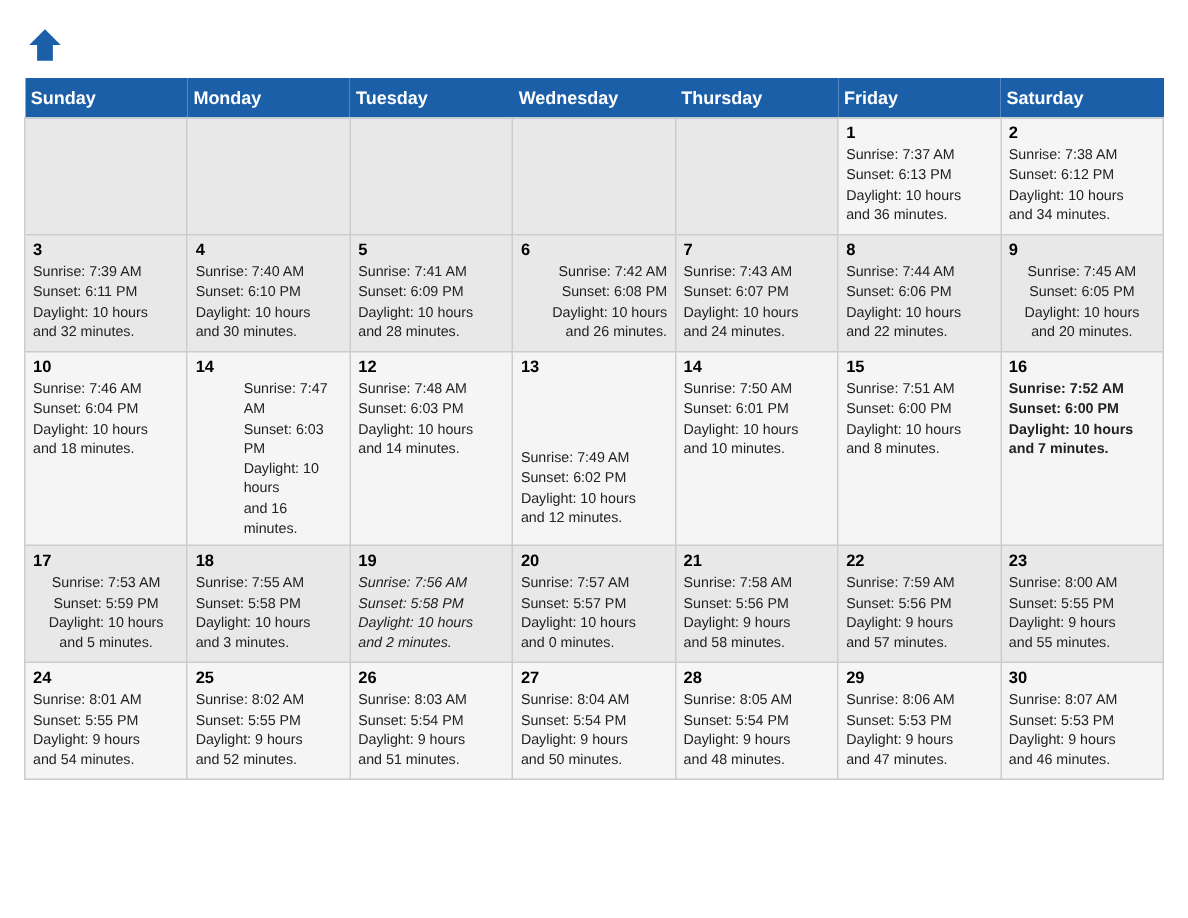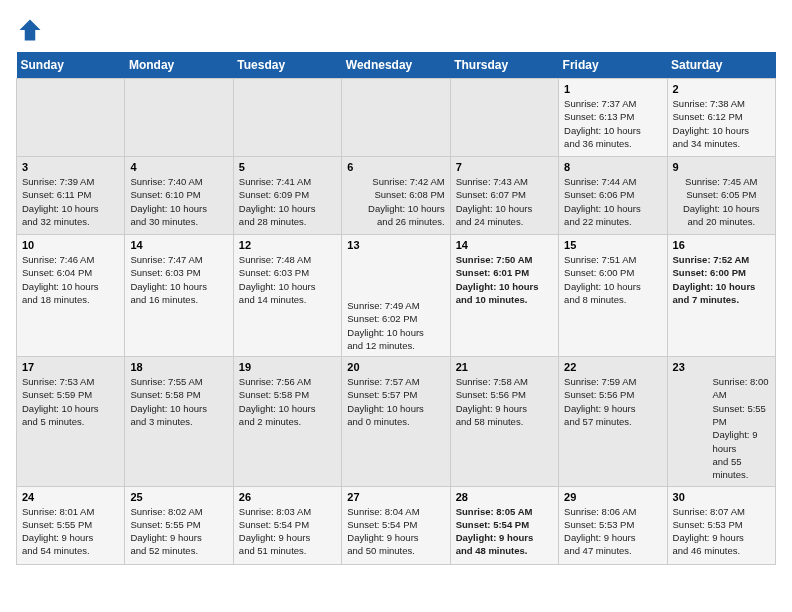--- a/index.html
+++ b/index.html
@@ -182,42 +182,42 @@
       <tr>
         <td>
           <div class="day-num">10</div>
           <div class="day-info" style="white-space: pre-line;">Sunrise: 7:46 AM
 Sunset: 6:04 PM
 Daylight: 10 hours
 and 18 minutes.</div>
         </td>
         <td>
           <div class="day-num">14</div>
-          <div class="day-info" style="white-space: pre-line;">Sunrise: 7:47 AM
+          <div class="day-info" style="white-space: pre-line; margin-left: 32px;">Sunrise: 7:47 AM
 Sunset: 6:03 PM
 Daylight: 10 hours
 and 16 minutes.</div>
         </td>
         <td>
           <div class="day-num">12</div>
           <div class="day-info" style="white-space: pre-line;">Sunrise: 7:48 AM
 Sunset: 6:03 PM
 Daylight: 10 hours
 and 14 minutes.</div>
         </td>
         <td>
           <div class="day-num">13</div>
           <div class="day-info" style="white-space: pre-line; margin-top: 48px;">Sunrise: 7:49 AM
 Sunset: 6:02 PM
 Daylight: 10 hours
 and 12 minutes.</div>
         </td>
         <td>
           <div class="day-num">14</div>
-          <div class="day-info" style="white-space: pre-line; font-weight: bold;">Sunrise: 7:50 AM
+          <div class="day-info" style="white-space: pre-line;">Sunrise: 7:50 AM
 Sunset: 6:01 PM
 Daylight: 10 hours
 and 10 minutes.</div>
         </td>
         <td>
           <div class="day-num">15</div>
           <div class="day-info" style="white-space: pre-line;">Sunrise: 7:51 AM
 Sunset: 6:00 PM
 Daylight: 10 hours
 and 8 minutes.</div>
@@ -226,35 +226,35 @@
           <div class="day-num">16</div>
           <div class="day-info" style="white-space: pre-line; font-weight: bold;">Sunrise: 7:52 AM
 Sunset: 6:00 PM
 Daylight: 10 hours
 and 7 minutes.</div>
         </td>
       </tr>
       <tr>
         <td>
           <div class="day-num">17</div>
-          <div class="day-info" style="white-space: pre-line;">Sunrise: 7:53 AM
+          <div class="day-info" style="white-space: pre-line; text-align: center;">Sunrise: 7:53 AM
 Sunset: 5:59 PM
 Daylight: 10 hours
 and 5 minutes.</div>
         </td>
         <td>
           <div class="day-num">18</div>
           <div class="day-info" style="white-space: pre-line;">Sunrise: 7:55 AM
 Sunset: 5:58 PM
 Daylight: 10 hours
 and 3 minutes.</div>
         </td>
         <td>
           <div class="day-num">19</div>
-          <div class="day-info" style="white-space: pre-line;">Sunrise: 7:56 AM
+          <div class="day-info" style="white-space: pre-line; font-style: italic;">Sunrise: 7:56 AM
 Sunset: 5:58 PM
 Daylight: 10 hours
 and 2 minutes.</div>
         </td>
         <td>
           <div class="day-num">20</div>
           <div class="day-info" style="white-space: pre-line;">Sunrise: 7:57 AM
 Sunset: 5:57 PM
 Daylight: 10 hours
 and 0 minutes.</div>
@@ -268,21 +268,21 @@
         </td>
         <td>
           <div class="day-num">22</div>
           <div class="day-info" style="white-space: pre-line;">Sunrise: 7:59 AM
 Sunset: 5:56 PM
 Daylight: 9 hours
 and 57 minutes.</div>
         </td>
         <td>
           <div class="day-num">23</div>
-          <div class="day-info" style="white-space: pre-line; margin-left: 40px;">Sunrise: 8:00 AM
+          <div class="day-info" style="white-space: pre-line;">Sunrise: 8:00 AM
 Sunset: 5:55 PM
 Daylight: 9 hours
 and 55 minutes.</div>
         </td>
       </tr>
       <tr>
         <td>
           <div class="day-num">24</div>
           <div class="day-info" style="white-space: pre-line;">Sunrise: 8:01 AM
 Sunset: 5:55 PM
@@ -305,21 +305,21 @@
         </td>
         <td>
           <div class="day-num">27</div>
           <div class="day-info" style="white-space: pre-line;">Sunrise: 8:04 AM
 Sunset: 5:54 PM
 Daylight: 9 hours
 and 50 minutes.</div>
         </td>
         <td>
           <div class="day-num">28</div>
-          <div class="day-info" style="white-space: pre-line; font-weight: bold;">Sunrise: 8:05 AM
+          <div class="day-info" style="white-space: pre-line;">Sunrise: 8:05 AM
 Sunset: 5:54 PM
 Daylight: 9 hours
 and 48 minutes.</div>
         </td>
         <td>
           <div class="day-num">29</div>
           <div class="day-info" style="white-space: pre-line;">Sunrise: 8:06 AM
 Sunset: 5:53 PM
 Daylight: 9 hours
 and 47 minutes.</div>

